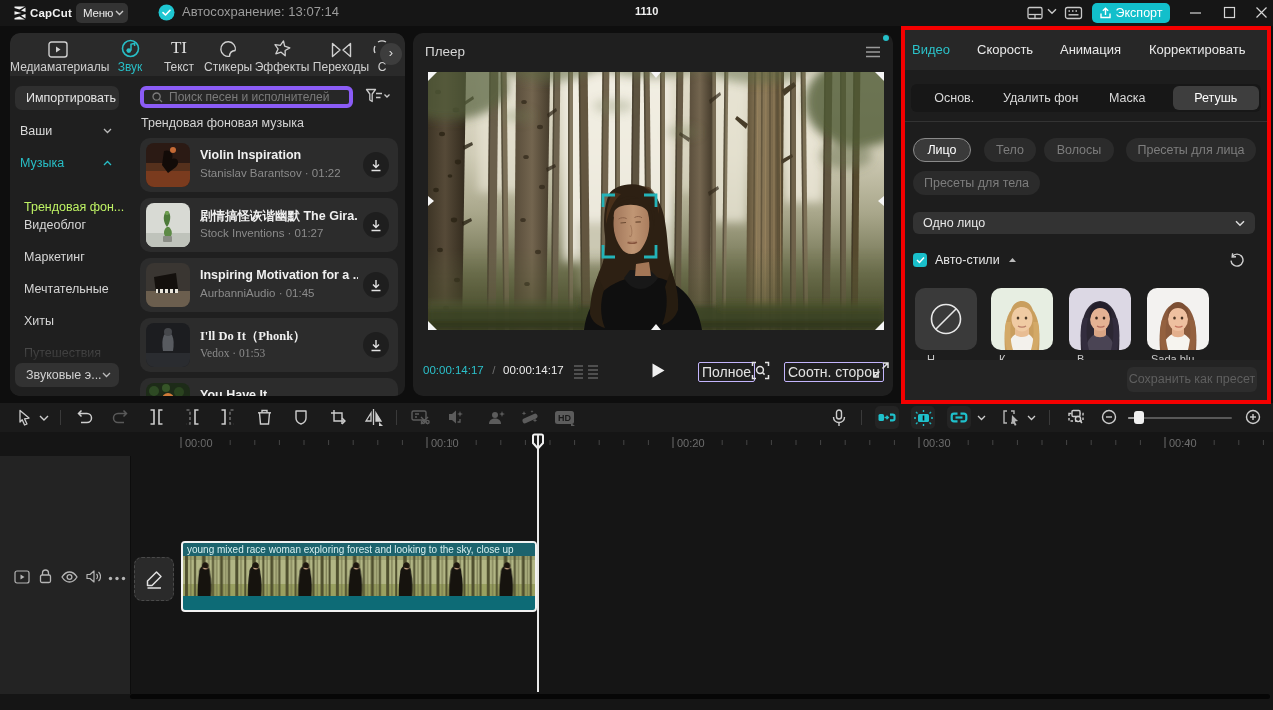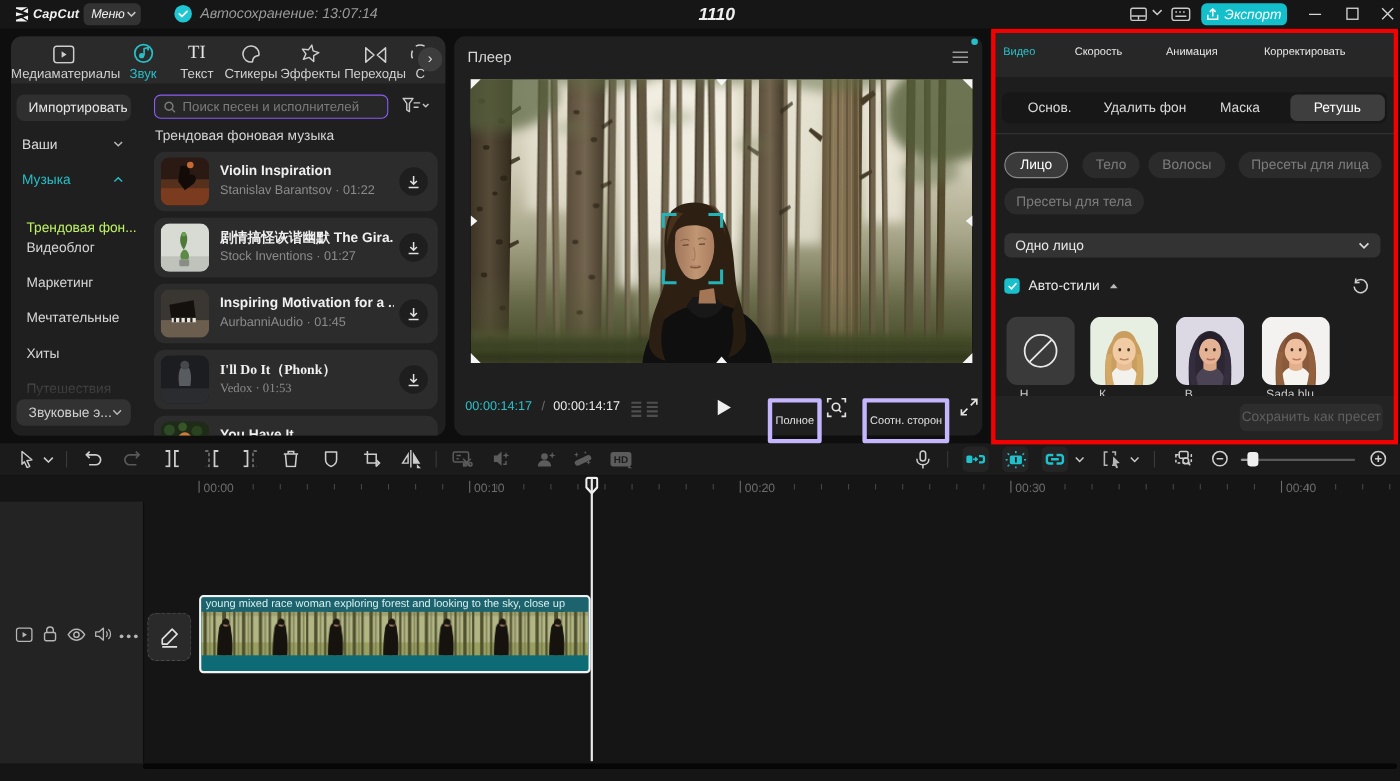--- a/index.html
+++ b/index.html
@@ -1,62 +1,62 @@
 <!DOCTYPE html>
 <html><head>
 <meta charset="utf-8">
 <style>
 *{margin:0;padding:0;box-sizing:border-box;}
 html,body{width:1273px;height:710px;overflow:hidden;background:#0e0e0e;font-family:"Liberation Sans",sans-serif;-webkit-font-smoothing:antialiased;}
 .abs{position:absolute;}
 #stage{position:relative;width:1273px;height:710px;background:#0e0e0e;}
 
-#topbar{position:absolute;left:0;top:0;width:1273px;height:26px;background:#161616;font-style:italic;}
+#topbar{position:absolute;left:0;top:0;width:1273px;height:26px;background:#161616;}
 #logo{position:absolute;left:14px;top:6px;}
 #capword{position:absolute;left:30px;top:7px;font-size:11.5px;font-weight:bold;color:#f2f2f2;letter-spacing:.2px;}
 #menubtn{position:absolute;left:76px;top:3px;width:52px;height:20px;background:#333333;border-radius:5px;color:#ececec;font-size:11.5px;line-height:20px;text-align:left;padding-left:7px;letter-spacing:-.2px;}
 #menubtn svg{position:absolute;right:4px;top:7px;}
 #autosave{position:absolute;left:158px;top:4px;display:flex;align-items:flex-start;gap:7px;color:#9b9b9b;font-size:13px;}
-#num1110{position:absolute;left:635px;top:5px;color:#efefef;font-size:16px;font-weight:bold;}
+#num1110{position:absolute;left:635px;top:5px;color:#efefef;font-size:11px;font-weight:bold;}
 .wicon{position:absolute;top:4px;color:#c9c9c9;}
 #exportbtn{position:absolute;left:1092px;top:3px;width:78px;height:20px;background:#12bfcb;border-radius:5px;color:#fff;font-size:12.5px;display:flex;align-items:center;justify-content:center;gap:5px;}
 
 #media{position:absolute;left:10px;top:33px;width:395px;height:363px;background:#1f1f1f;border-radius:10px;overflow:hidden;}
 #tabstrip{position:absolute;left:0;top:0;width:395px;height:43px;background:#2a2a2a;border-radius:10px 10px 0 0;overflow:hidden;}
 .mtab{position:absolute;top:5px;text-align:center;color:#cfcfcf;font-size:12px;}
 .mtab .ic{height:20px;display:flex;align-items:flex-end;justify-content:center;margin-bottom:2px;}
 .mtab.act{color:#28bec6;}
 #tabmore{position:absolute;right:3px;top:10px;width:22px;height:22px;border-radius:50%;background:#3d3d3d;color:#ddd;text-align:center;line-height:20px;font-size:13px;}
 #sidebar{position:absolute;left:0;top:43px;width:120px;height:320px;}
 .sbtn{position:absolute;left:5px;width:104px;height:24px;background:#2f2f2f;border-radius:7px;color:#e5e5e5;font-size:12.5px;display:flex;align-items:center;padding-left:11px;}
 .srow{position:absolute;left:10px;width:100px;height:20px;color:#dcdcdc;font-size:12.5px;display:flex;align-items:center;}
 .ssub{position:absolute;left:14px;color:#d6d6d6;font-size:12.5px;}
 .chev{margin-left:auto;margin-right:8px;}
 #songs{position:absolute;left:120px;top:43px;width:275px;height:320px;}
-#search{position:absolute;left:10px;top:10px;width:213px;height:22px;background:#272727;border:1px solid #8b5cf6;border-radius:6px;color:#7b7b7b;font-size:12px;display:flex;align-items:center;padding-left:8px;gap:6px;}
+#search{position:absolute;left:10px;top:10px;width:213px;height:22px;background:#272727;border:4px solid #8b5cf6;border-radius:6px;color:#7b7b7b;font-size:12px;display:flex;align-items:center;padding-left:8px;gap:6px;}
 #filter{position:absolute;right:14px;top:12px;}
 #songhdr{position:absolute;left:11px;top:40px;color:#d4d4d4;font-size:12.5px;}
 .song{position:absolute;left:10px;width:258px;height:54px;background:#2c2c2c;border-radius:10px;}
 .song .th{position:absolute;left:6px;top:5px;width:44px;height:44px;border-radius:8px;overflow:hidden;}
 .song .ti{position:absolute;left:60px;top:10px;color:#f0f0f0;font-size:12.5px;font-weight:bold;white-space:nowrap;max-width:158px;overflow:hidden;}
 .song .ar{position:absolute;left:60px;top:29px;color:#8b8b8b;font-size:11.5px;white-space:nowrap;}
 .song .dl{position:absolute;right:9px;top:14px;width:26px;height:26px;border-radius:50%;background:#1e1e1e;display:flex;align-items:center;justify-content:center;}
 
 #player{position:absolute;left:413px;top:33px;width:480px;height:363px;background:#1f1f1f;border-radius:10px;}
 #player .hdr{position:absolute;left:12px;top:11px;color:#d6d6d6;font-size:13.5px;}
 #pdot{position:absolute;right:4px;top:2px;width:6px;height:6px;border-radius:50%;background:#25c0c9;}
 #pham{position:absolute;right:12px;top:13px;}
 #video{position:absolute;left:15px;top:39px;width:456px;height:258px;background:#000;overflow:hidden;}
 #pctrl{position:absolute;left:0;top:312px;width:480px;height:40px;color:#e6e6e6;font-size:12.5px;text-align:right;}
-.boxed{border:4px solid #c4b5fd;border-radius:2px;font-size:10px;color:#e3e3e3;padding:11px 3px;}
+.boxed{border:1px solid #c4b5fd;border-radius:2px;font-size:14px;color:#e3e3e3;padding:1px 3px;}
 
 #rpanel{position:absolute;left:903px;top:30px;width:366px;height:372px;background:#1d1d1d;}
 #redbox{position:absolute;left:901px;top:26px;width:370px;height:378px;border:4px solid #f40000;z-index:50;pointer-events:none;}
 #rtabs{position:absolute;left:0;top:0;width:366px;height:40px;background:#272727;}
-.rtab{position:absolute;top:12px;font-size:10px;color:#e9e9e9;}
+.rtab{position:absolute;top:12px;font-size:13px;color:#e9e9e9;}
 #seg{position:absolute;left:8px;top:54px;width:350px;height:28px;background:#171717;border-radius:6px;display:flex;}
 .segi{flex:1;display:flex;align-items:center;justify-content:center;color:#d9d9d9;font-size:12.5px;}
 .segi.sel{background:#3e3e3e;border-radius:6px;margin:2px;color:#fff;}
 #rdiv{position:absolute;left:0;top:91px;width:366px;height:1px;background:#333;}
 .pill{position:absolute;height:24px;border-radius:12px;background:#2b2b2b;color:#7d7d7d;font-size:12.5px;display:flex;align-items:center;justify-content:center;}
 .pill.on{background:#3a3a3a;color:#fff;border:1px solid #8a8a8a;}
 #facedd{position:absolute;left:10px;top:182px;width:342px;height:22px;background:#333;border-radius:6px;color:#e8e8e8;font-size:12.5px;display:flex;align-items:center;padding-left:10px;}
 #autorow{position:absolute;left:10px;top:222px;width:346px;height:16px;display:flex;align-items:center;gap:8px;color:#e8e8e8;font-size:12.5px;}
 #cb{width:14px;height:14px;background:#19bfca;border-radius:3.5px;display:flex;align-items:center;justify-content:center;}
 .fthumb{position:absolute;top:258px;width:62px;height:62px;border-radius:10px;overflow:hidden;}

